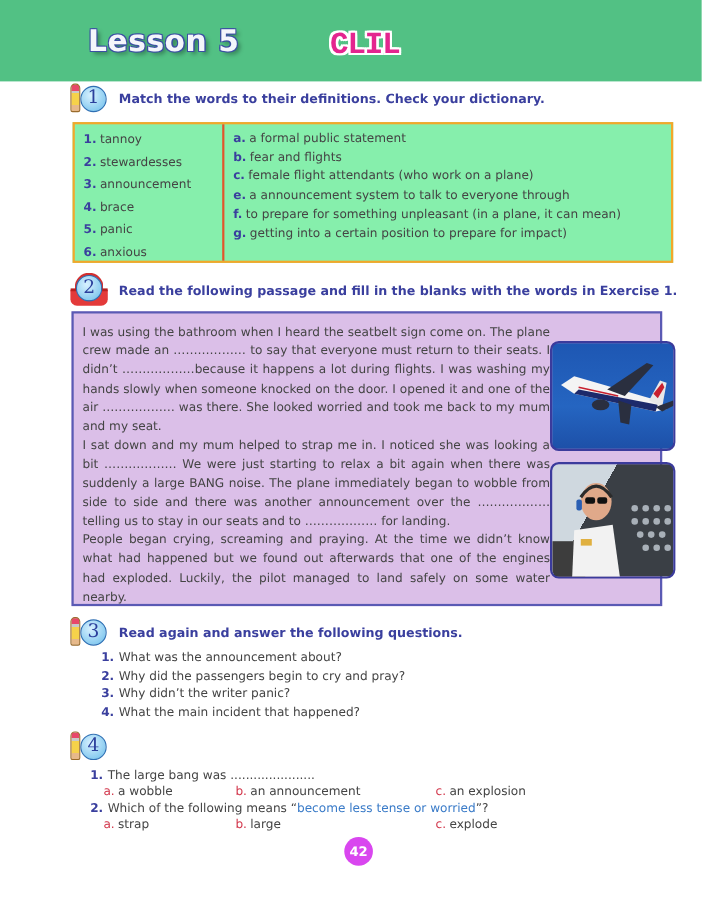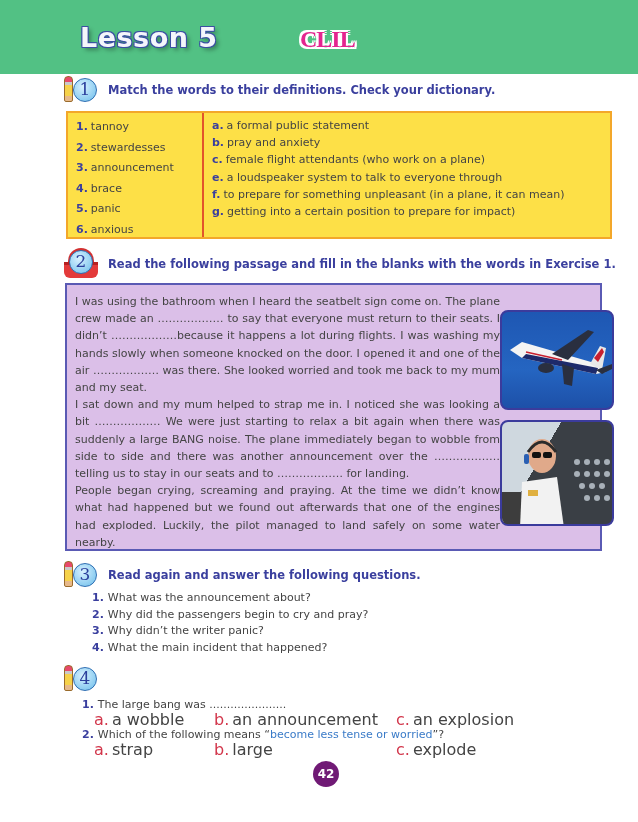--- a/index.html
+++ b/index.html
@@ -2,58 +2,58 @@
 <html><head>
 <meta charset="utf-8">
 <style>
   * { box-sizing: border-box; margin: 0; padding: 0; }
   html, body { width: 638px; height: 822px; background: #ffffff; overflow: hidden; }
   body { font-family: "DejaVu Sans", sans-serif; position: relative; color: #333; }
 
   .header { position: absolute; left: 0; top: 0; width: 638px; height: 74px; background: #52c184; text-align: center; }
   .lesson-title { position: absolute; left: 80px; top: 22px; font-family: "DejaVu Sans", sans-serif; font-weight: bold; font-size: 27px; color: #f4f6fb; letter-spacing: 0.5px;
     text-shadow: -1px -1px 0 #3b4fa3, 1px -1px 0 #3b4fa3, -1px 1px 0 #3b4fa3, 1px 1px 0 #3b4fa3, 3px 3px 4px rgba(0,0,0,0.35); }
-  .clil { position: absolute; left: 300px; top: 26px; font-family: Liberation Serif, serif; font-weight: bold; font-size: 24px; color: #e4258f; letter-spacing: -1px;
+  .clil { position: absolute; left: 300px; top: 26px; font-family: Liberation Mono, monospace; font-weight: bold; font-size: 28px; color: #e4258f; letter-spacing: -1px;
     text-shadow: -2px -2px 0 #fff, 2px -2px 0 #fff, -2px 2px 0 #fff, 2px 2px 0 #fff, 0 2px 0 #fff, 2px 0 0 #fff, -2px 0 0 #fff, 0 -2px 0 #fff; }
 
   .ex-heading { position: absolute; display: flex; align-items: center; }
   .ex-icon { position: relative; width: 40px; height: 28px; }
   .pencil { position: absolute; left: 0; top: 0; width: 9px; height: 26px; border-radius: 4px 4px 2px 2px; background: linear-gradient(#e8486a 0 22%, #c9c9c9 22% 32%, #f6d24a 32% 78%, #e7b98a 78%); border: 1px solid #9a6b2b; }
   .num-circle { position: absolute; left: 9px; top: 2px; width: 24px; height: 24px; border-radius: 50%; background: radial-gradient(circle at 40% 35%, #d8f1ff, #6bbdea); border: 1.5px solid #2f6fb3; color: #2b3f9c; font-family: "DejaVu Serif", serif; font-size: 17px; line-height: 21px; text-align: center; }
   .basket { position: absolute; left: 0; top: 12px; width: 34px; height: 16px; background: #e33a3a; border-radius: 0 0 6px 6px; border-top: 3px solid #b82020; }
   .basket-handle { position: absolute; left: 4px; top: -2px; width: 26px; height: 20px; border: 3px solid #d23030; border-bottom: none; border-radius: 14px 14px 0 0; }
   .ex-title { font-family: "DejaVu Sans", sans-serif; font-weight: bold; color: #3a3f9e; font-size: 11.5px; margin-left: 4px; }
 
-  .match-box { position: absolute; left: 66px; top: 111px; width: 546px; height: 128px; background: #fde047; border: 2px solid #f3a72a; display: flex; }
+  .match-box { position: absolute; left: 66px; top: 111px; width: 546px; height: 128px; background: #86efac; border: 2px solid #f3a72a; display: flex; }
   .match-left { width: 136px; border-right: 2px solid #e2542b; padding: 4px 0 0 8px; }
   .match-right { flex: 1; padding: 4px 0 16px 8px; }
   .match-left .row { font-size: 11px; height: 20.5px; line-height: 20.5px; color: #444; }
   .match-right .row { font-size: 11px; height: 17.2px; line-height: 17.2px; color: #444; white-space: nowrap; }
   .lbl { color: #3a3f9e; font-weight: bold; margin-right: 3px; }
 
   .passage-box { position: absolute; left: 65px; top: 283px; width: 537px; height: 268px; background: #dbbfe8; border: 2px solid #5a5ab4; padding-left: 26px; }
   .passage { position: absolute; left: 8px; top: 8px; width: 425px; font-size: 11px; line-height: 17.2px; color: #444; text-align: justify; }
   .passage p { margin: 0; }
   .photo { position: absolute; border: 2px solid #3b3b9c; border-radius: 8px; overflow: hidden; }
   .photo-plane { left: 500px; top: 310px; width: 114px; height: 100px; background: linear-gradient(180deg, #1e57b3, #2565c1 60%, #1d50a8); }
   .photo-pilot { left: 500px; top: 420px; width: 114px; height: 106px; background: linear-gradient(120deg, #cfd8df 0 35%, #3a3f45 35% 100%); }
 
   .questions { position: absolute; left: 92px; top: 590px; }
   .questions .row { font-size: 11px; height: 16.5px; line-height: 16.5px; color: #444; }
   .qnum { color: #3a3f9e; font-weight: bold; margin-right: 4px; }
 
   .mcq { position: absolute; left: 82px; top: 697px; width: 440px; }
   .mcq .q { font-size: 11px; height: 15px; line-height: 15px; color: #444; }
-  .mcq .opts { display: flex; font-size: 16px; height: 15px; line-height: 15px; padding-left: 12px; color: #444; }
+  .mcq .opts { display: flex; font-size: 11px; height: 15px; line-height: 15px; padding-left: 12px; color: #444; }
   .mcq .opt { width: 120px; }
   .mcq .opt.wide { width: 182px; }
   .opt-l { color: #d2364b; margin-right: 3px; }
   .quote { color: #3a7bc8; }
 
-  .page-num { position: absolute; left: 313px; top: 761px; width: 26px; height: 26px; border-radius: 50%; background: #701a75; color: #fff; font-weight: bold; font-size: 12px; line-height: 26px; text-align: center; }
+  .page-num { position: absolute; left: 313px; top: 761px; width: 26px; height: 26px; border-radius: 50%; background: #d946ef; color: #fff; font-weight: bold; font-size: 12px; line-height: 26px; text-align: center; }
 </style>
 </head>
 <body>
 
 <div class="header">
   <div class="lesson-title">Lesson 5</div>
   <div class="clil">CLIL</div>
 </div>
 
 <div class="ex-heading" style="left:64px; top:76px;">
@@ -68,23 +68,23 @@
   <div class="match-left">
     <div class="row"><span class="lbl">1.</span><span>tannoy</span></div>
     <div class="row"><span class="lbl">2.</span><span>stewardesses</span></div>
     <div class="row"><span class="lbl">3.</span><span>announcement</span></div>
     <div class="row"><span class="lbl">4.</span><span>brace</span></div>
     <div class="row"><span class="lbl">5.</span><span>panic</span></div>
     <div class="row"><span class="lbl">6.</span><span>anxious</span></div>
   </div>
   <div class="match-right">
     <div class="row"><span class="lbl">a.</span><span>a formal public statement</span></div>
-    <div class="row"><span class="lbl">b.</span><span>pray and anxiety</span></div>
+    <div class="row"><span class="lbl">b.</span><span>fear and flights</span></div>
     <div class="row"><span class="lbl">c.</span><span>female flight attendants (who work on a plane)</span></div>
-    <div class="row"><span class="lbl">e.</span><span>a loudspeaker system to talk to everyone through</span></div>
+    <div class="row"><span class="lbl">e.</span><span>a announcement system to talk to everyone through</span></div>
     <div class="row"><span class="lbl">f.</span><span>to prepare for something unpleasant (in a plane, it can mean)</span></div>
     <div class="row"><span class="lbl">g.</span><span>getting into a certain position to prepare for impact)</span></div>
   </div>
 </div>
 
 <div class="ex-heading" style="left:64px; top:250px;">
   <div class="ex-icon">
     <div class="basket-handle"></div>
     <div class="basket"></div>
     <div class="num-circle" style="left:5px; top:0px;">2</div>

